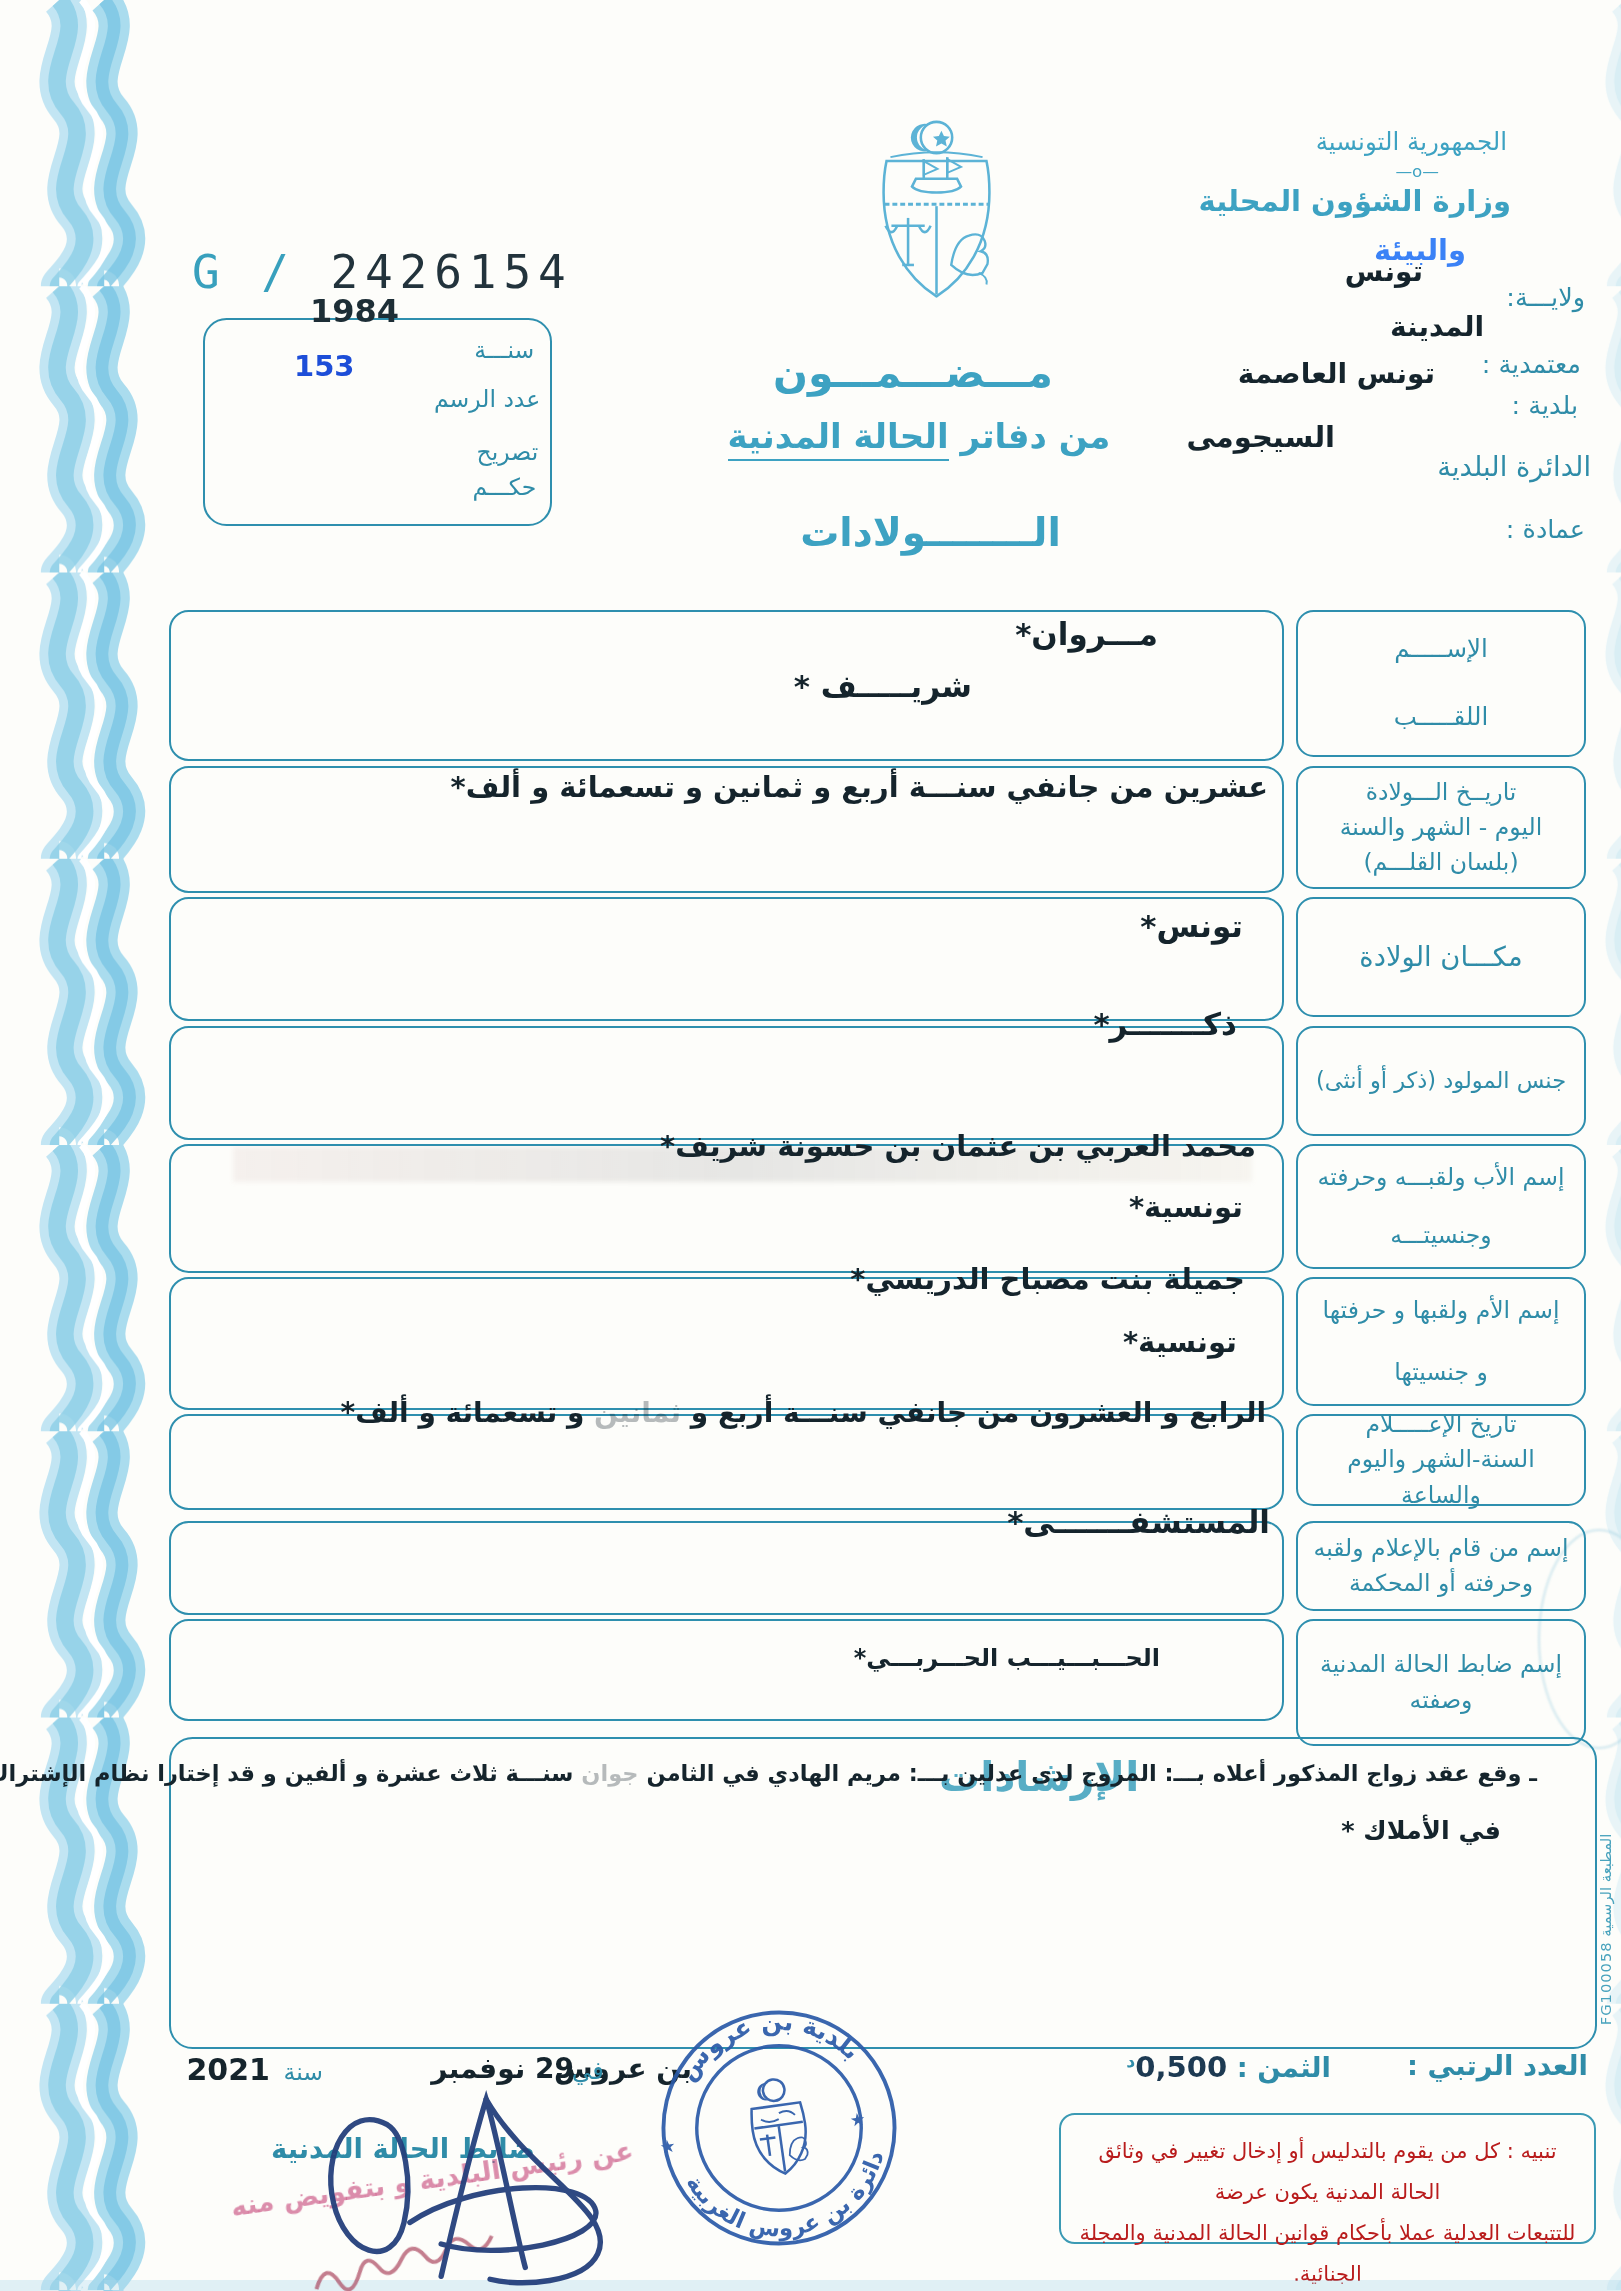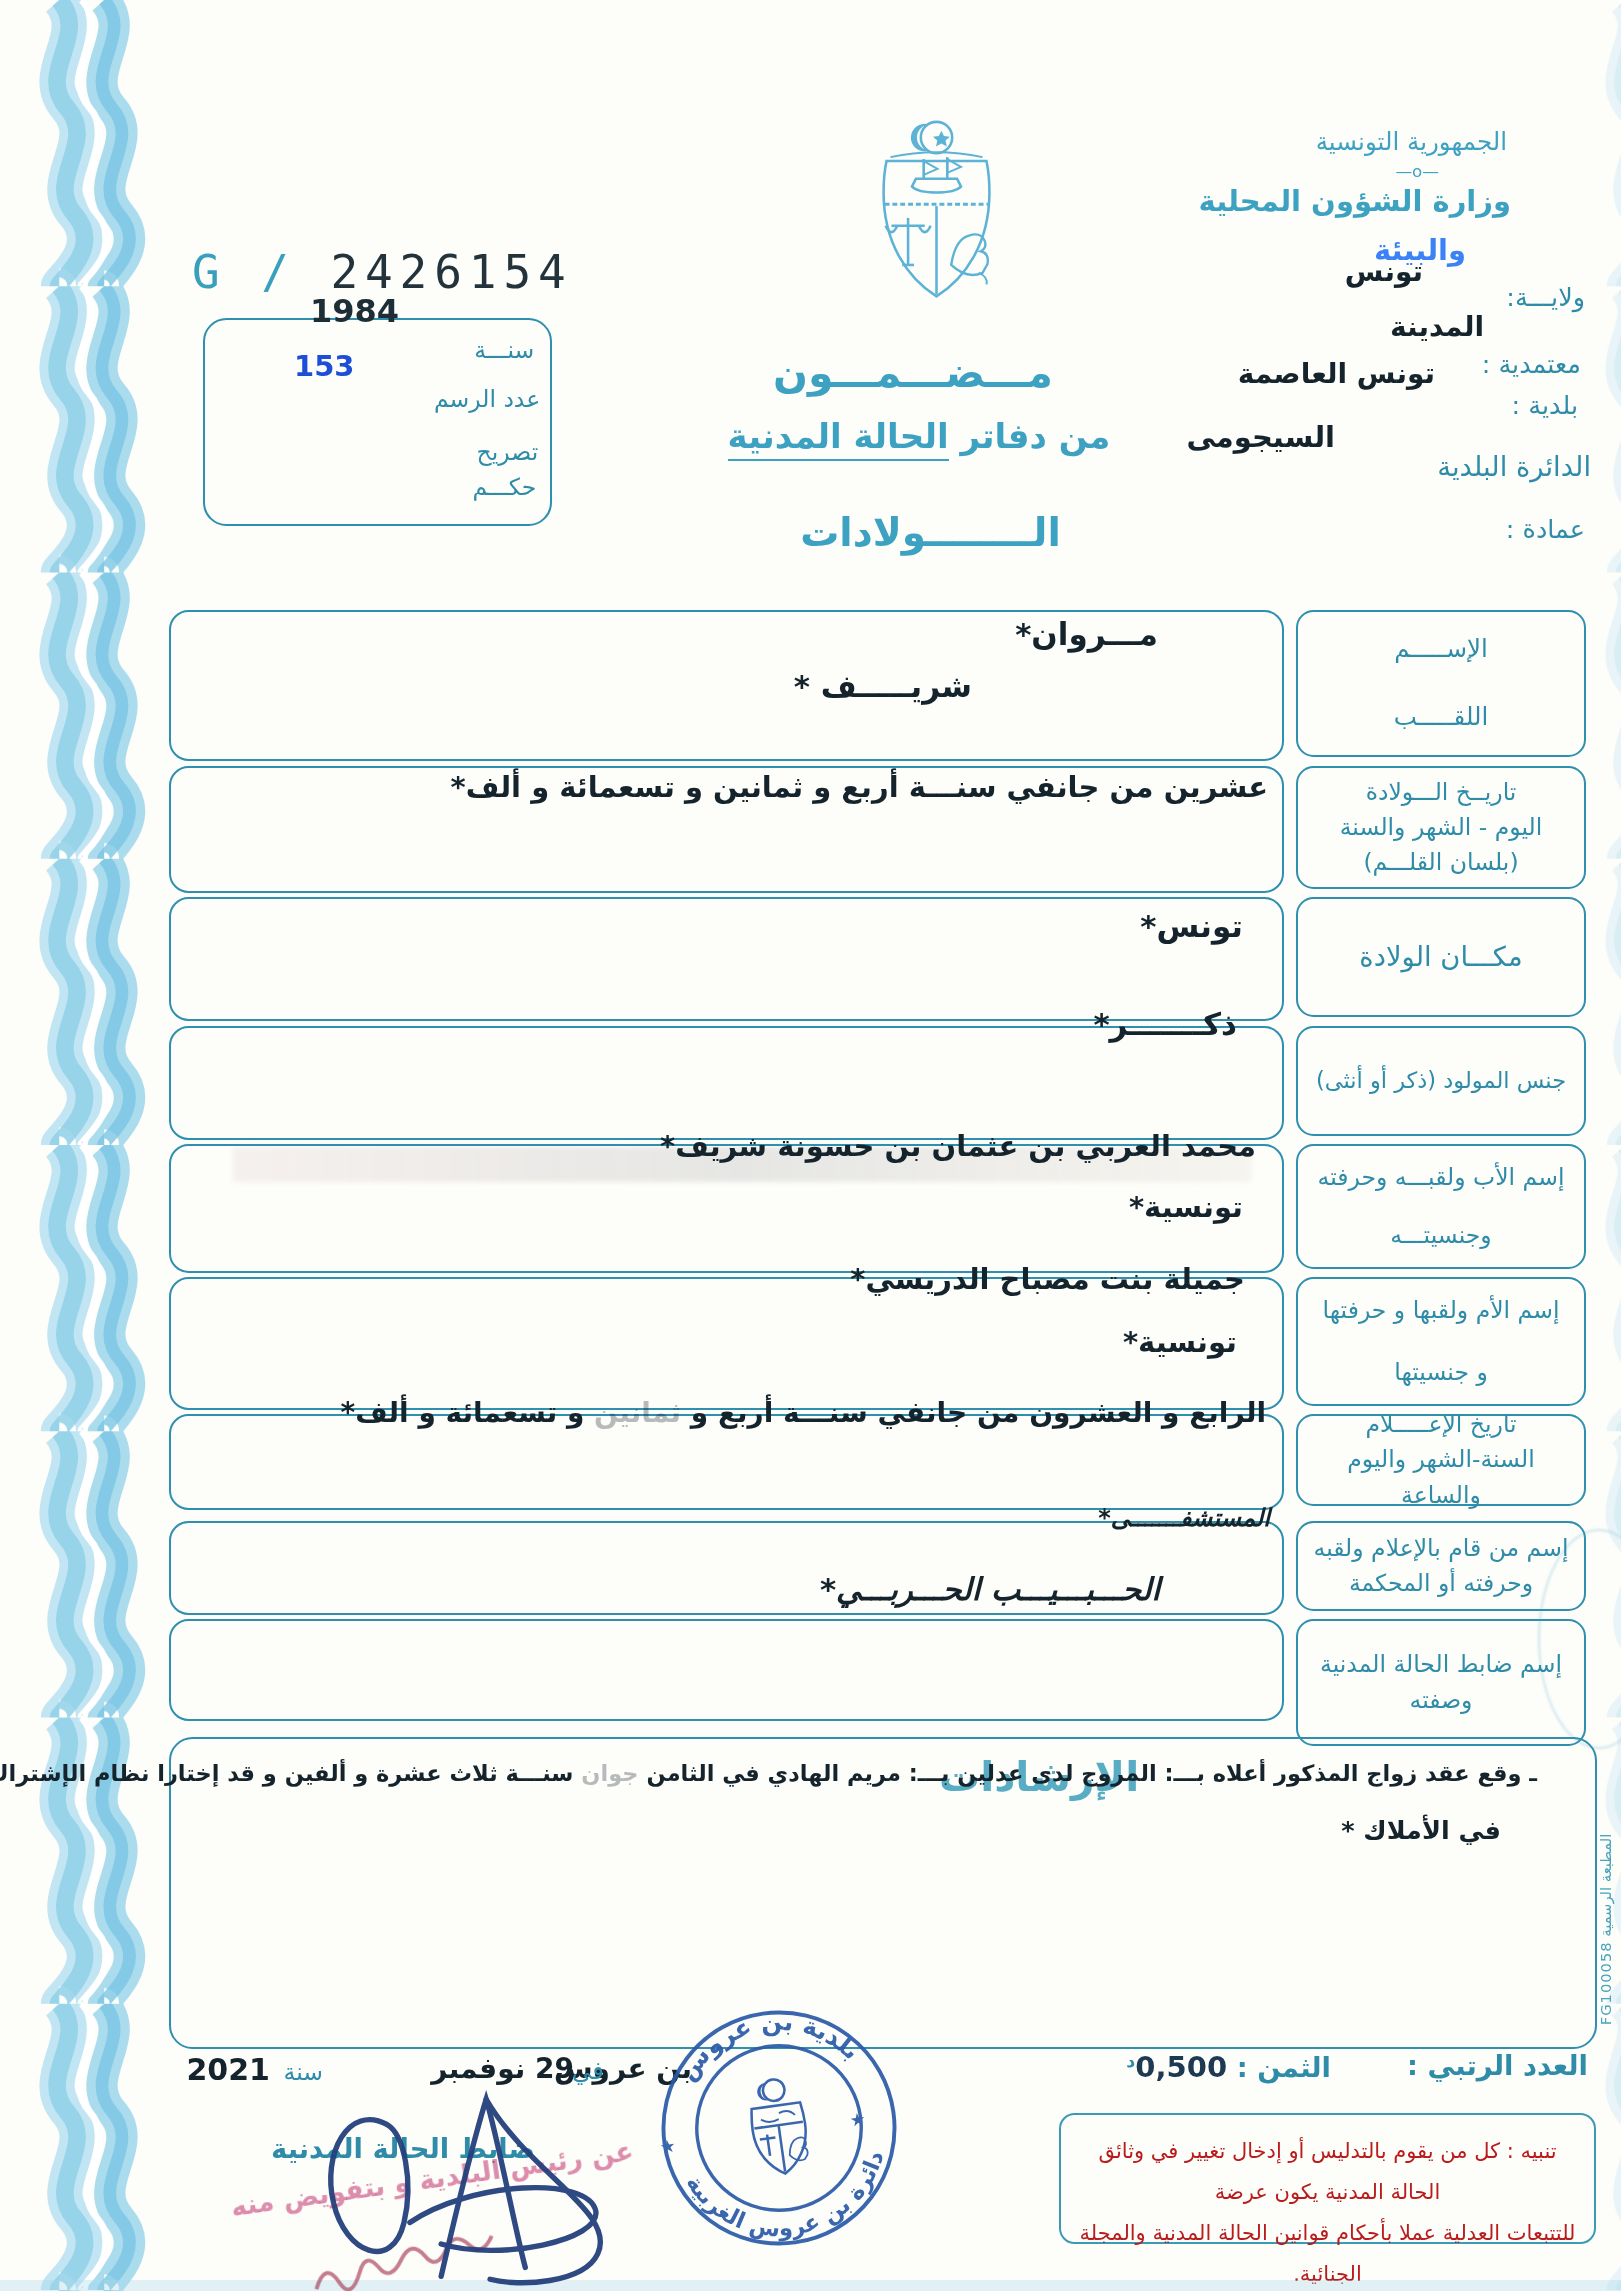--- a/index.html
+++ b/index.html
@@ -207,28 +207,28 @@
   </div>
   <div class="val" style="right:355px;top:1396px;font-size:28px;">
     <span>الرابع و العشرون من جانفي سنـــة أربع و </span><span class="faint">ثمانين</span><span> و تسعمائة و ألف*</span>
   </div>
 
   <div class="vbox" style="top:1521px;height:90px;"></div>
   <div class="lbox" style="top:1521px;height:90px;font-size:23.5px;text-align:right;">
     <span>إسم من قام بالإعلام ولقبه</span>
     <span>وحرفته أو المحكمة</span>
   </div>
-  <div class="val" style="right:351px;top:1504px;font-size:24px;font-style:italic;">المستشفـــــــى*</div>
+  <div class="val" style="right:351px;top:1504px;font-size:31px;">المستشفـــــــى*</div>
 
   <div class="vbox" style="top:1619px;height:98px;"></div>
   <div class="lbox" style="top:1619px;height:127px;font-size:23.5px;">
     <span>إسم ضابط الحالة المدنية</span>
     <span>وصفته</span>
   </div>
-  <div class="val" style="right:461px;top:1571px;font-size:31px;font-style:italic;">الحـــبـــيـــب الحـــربـــي*</div>
+  <div class="val" style="right:461px;top:1644px;font-size:24px;">الحـــبـــيـــب الحـــربـــي*</div>
 
   <div class="abs nbox"></div>
   <div class="abs wm">الإرشادات</div>
   <div class="abs n1">
     <span>ـ وقع عقد زواج المذكور أعلاه بـــ: المروج لدى عدلين بـــ: مريم الهادي في الثامن </span><span class="faint">جوان</span><span> سنـــة ثلاث عشرة و ألفين  و قد إختارا نظام الإشتراك</span>
   </div>
   <div class="abs n2">في الأملاك *</div>
 
   <div class="abs printer">المطبعة الرسمية FG100058</div>
 

